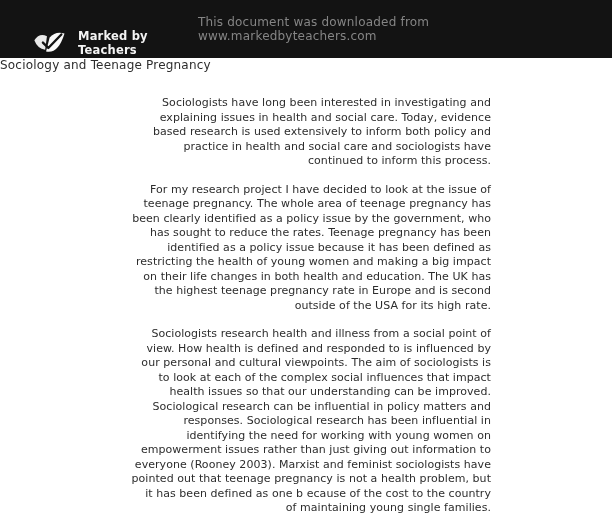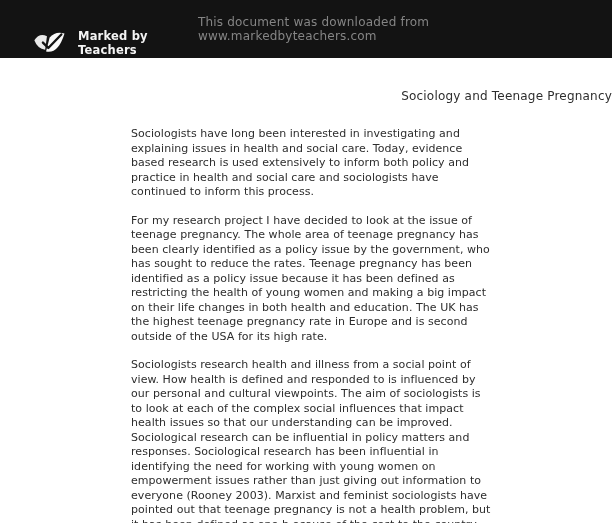--- a/index.html
+++ b/index.html
@@ -53,36 +53,36 @@
   }
   
   .doc {
     position: absolute;
     top: 58px;
     left: 0;
     width: 612px;
     color: #2d2d2d;
   }
   .doc-title {
-    margin-top: 31px;
-    text-align: right;
+    text-align: left;
     font-size: 12px;
     color: #2d2d2d;
     letter-spacing: 0.2px;
   }
   .doc-text {
     margin-left: 131px;
     width: 360px;
     margin-top: 24px;
     font-size: 11px;
     line-height: 14.5px;
     letter-spacing: 0.05px;
   }
   .doc-text p {
     margin: 0 0 14px 0;
+    text-align: right;
   }
 </style>
 </head>
 <body>
 
 <div class="page">
 
   <div class="banner">
     <div class="brand">
       <span>

